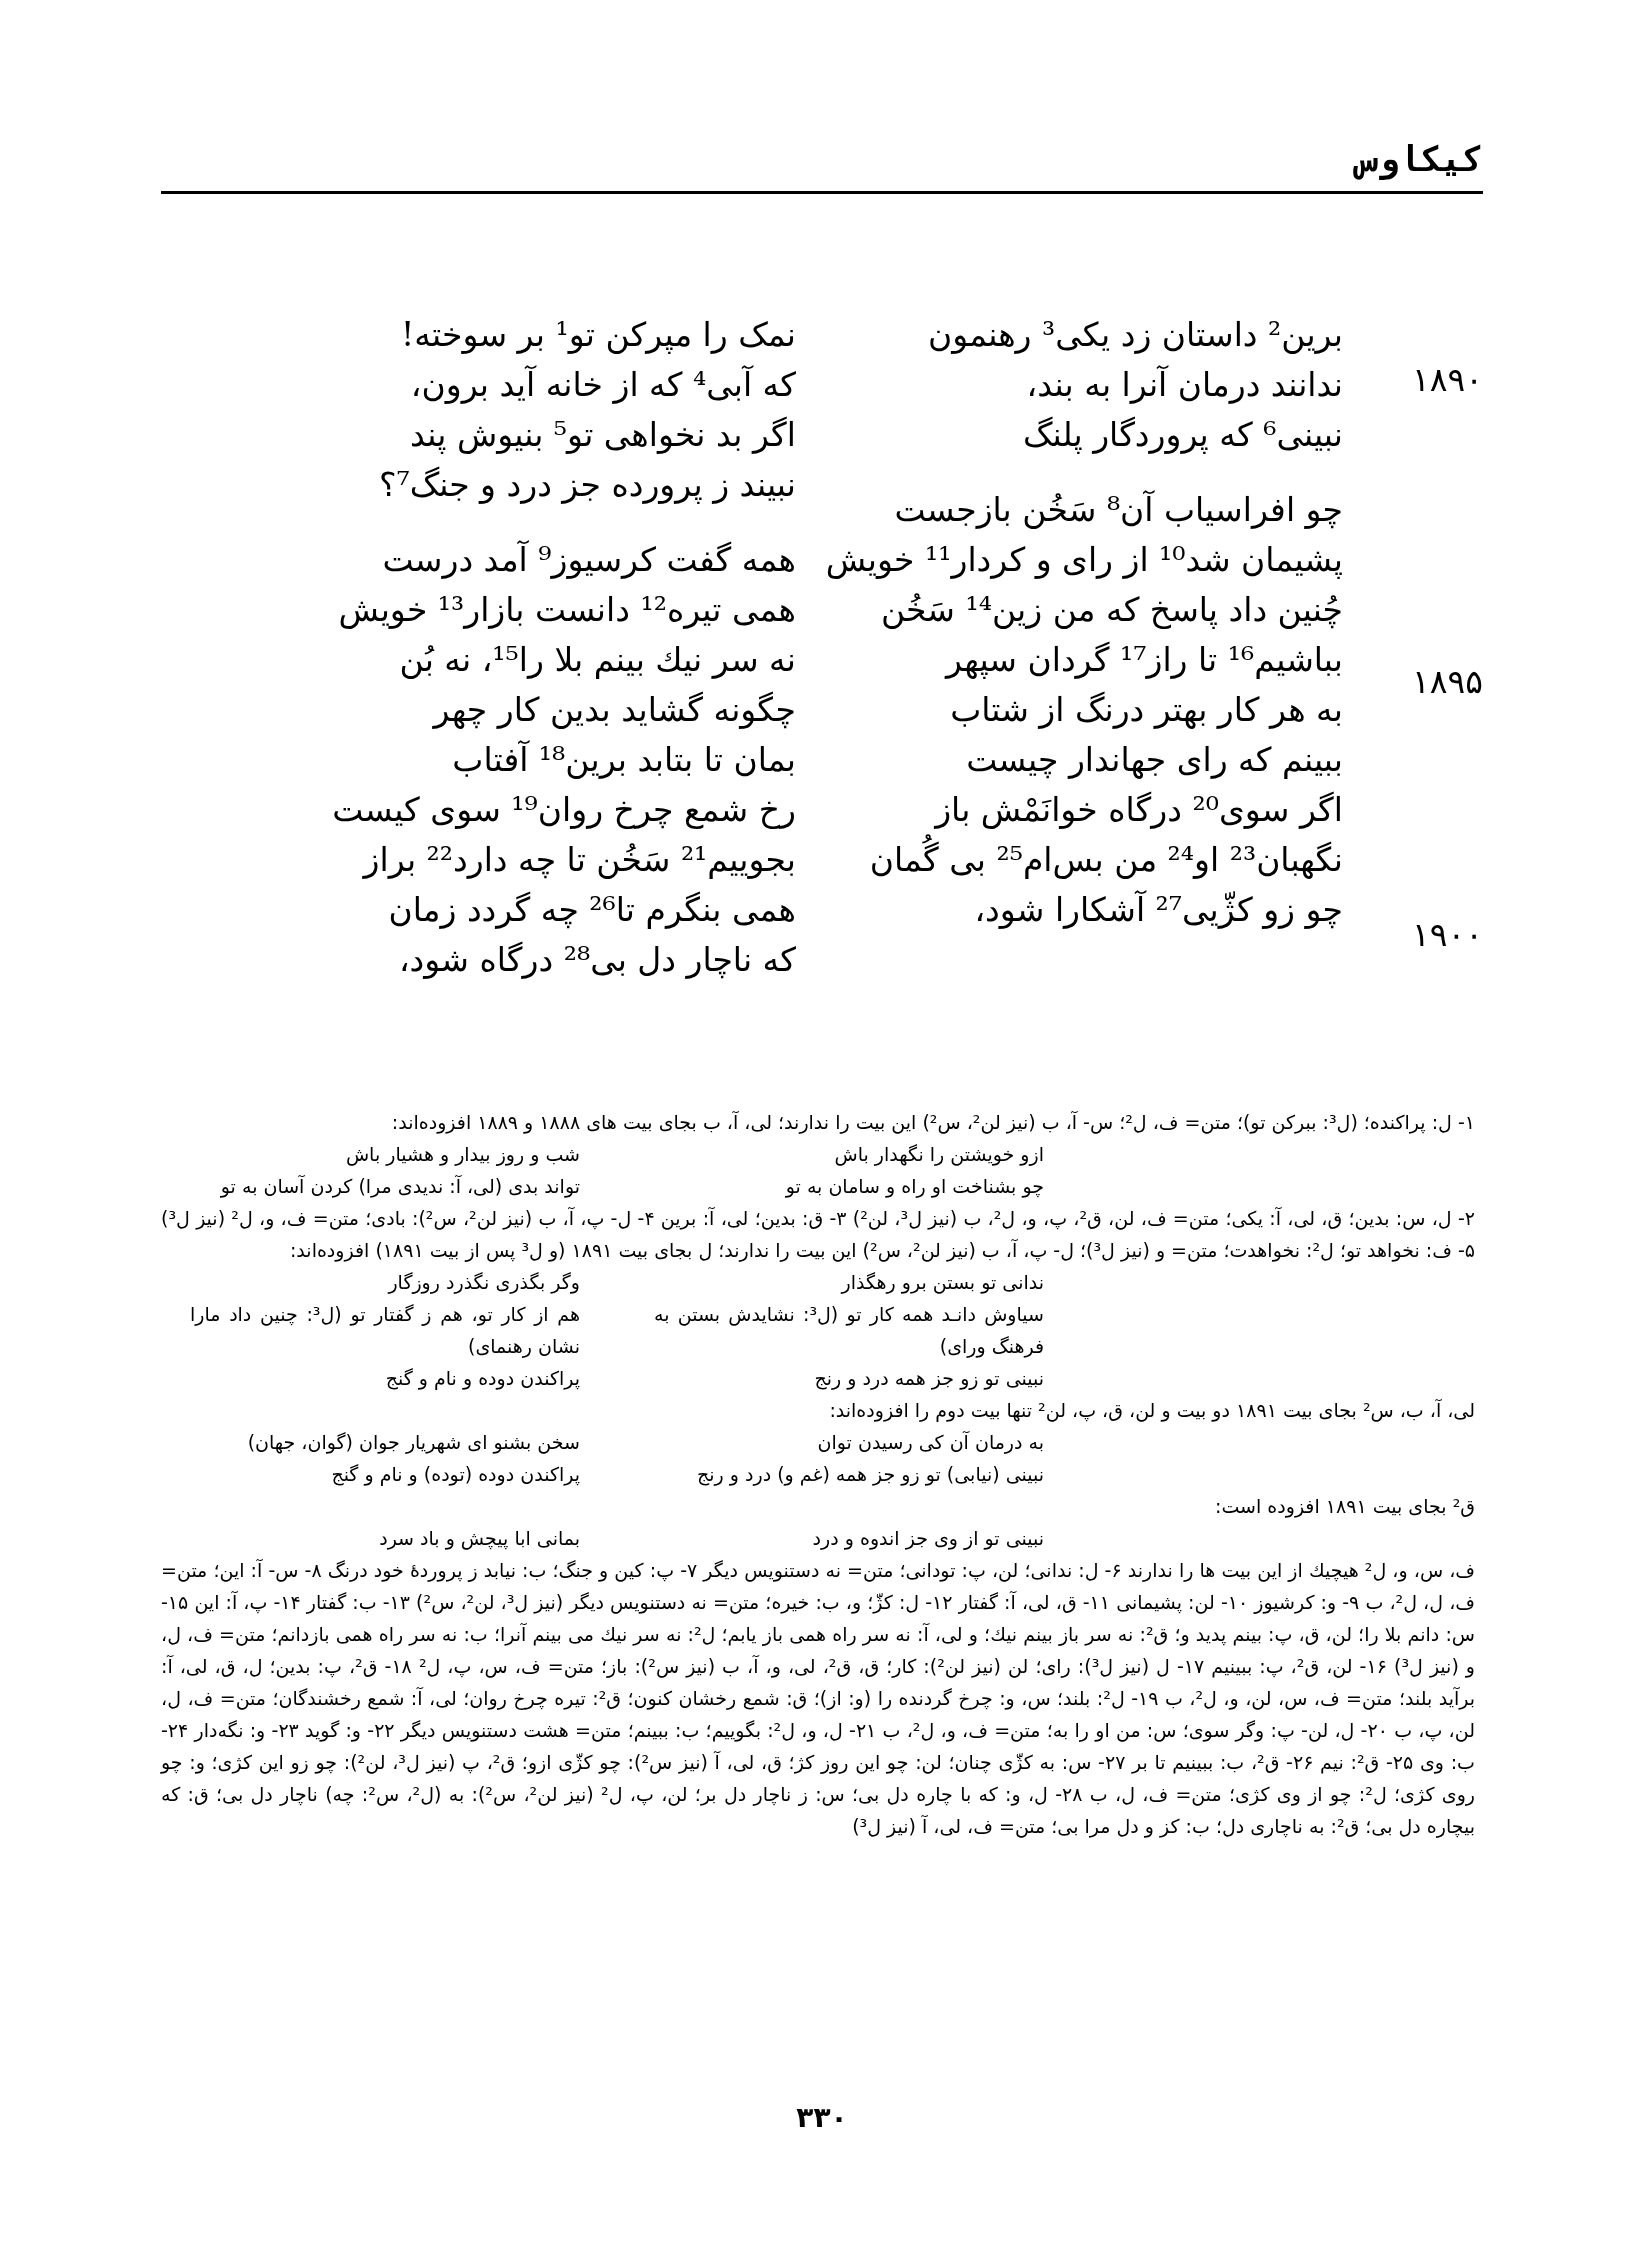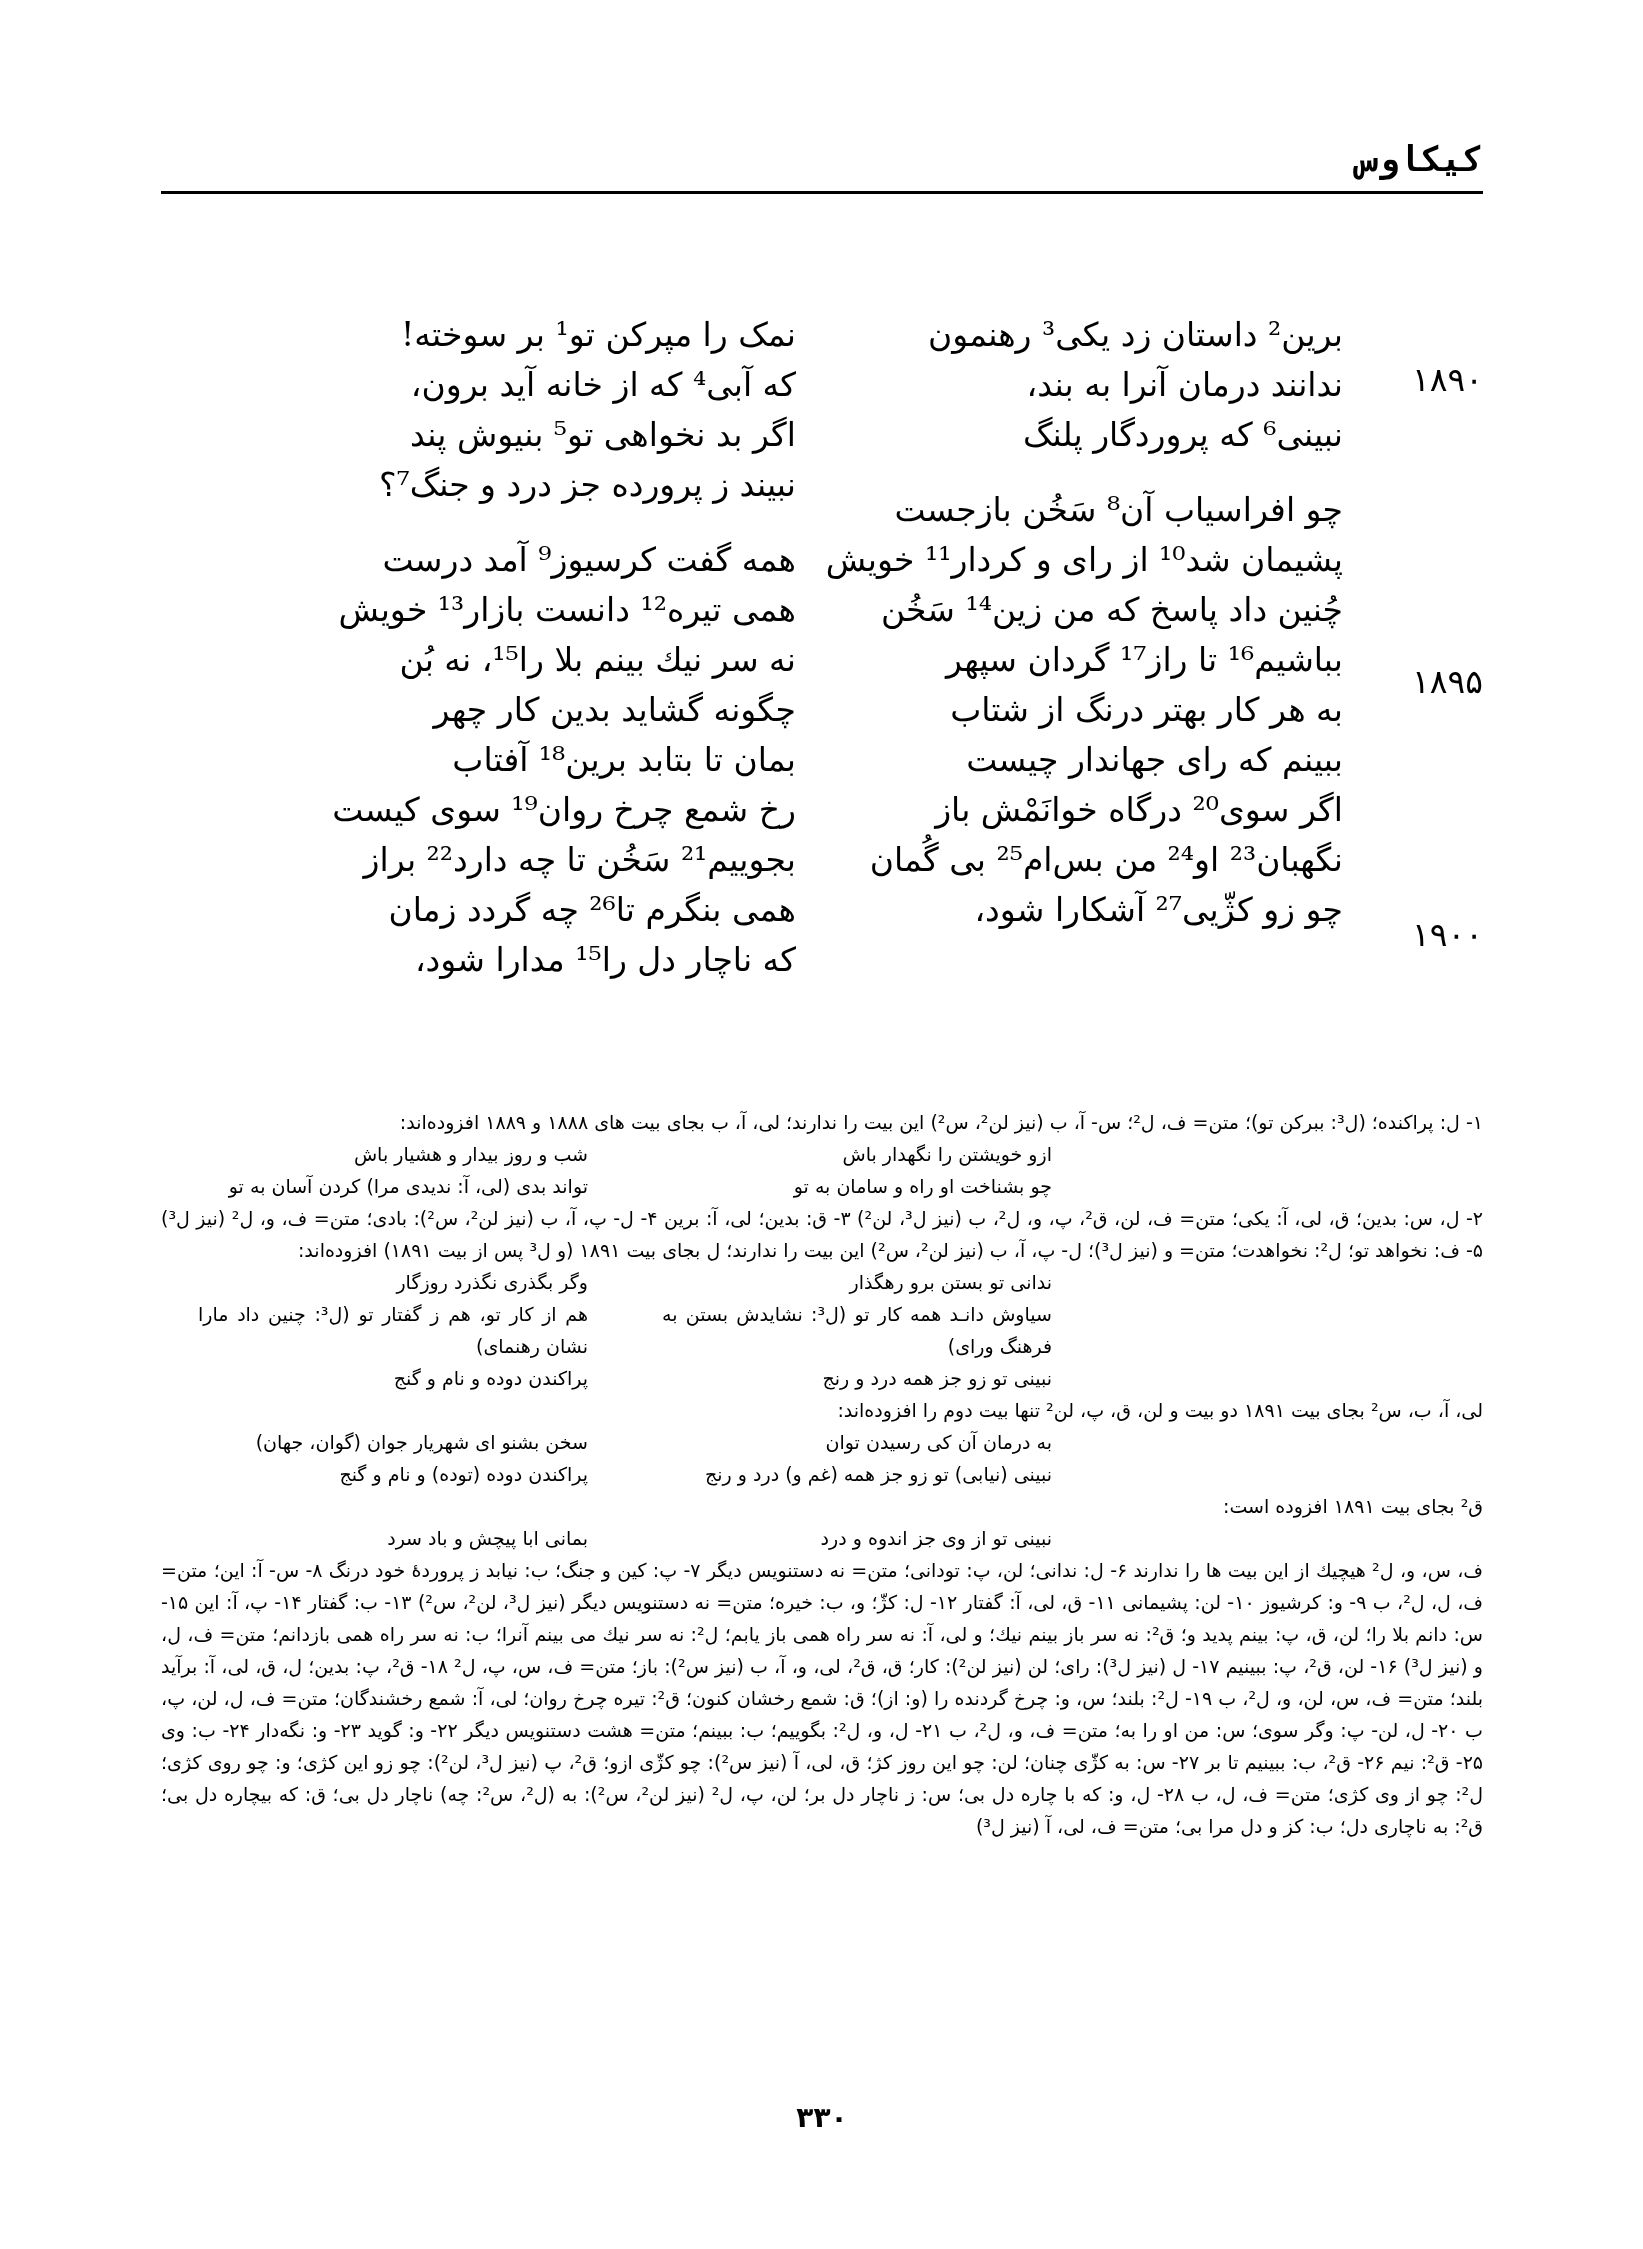--- a/index.html
+++ b/index.html
@@ -23,21 +23,21 @@
   }
   .verse-col .line { display: flex; justify-content: space-between; white-space: nowrap; height: 50px; }
   .verse-col .gap { height: 25px; }
   .col-right { right: 301px; width: 536px; top: 310px; }
   .col-left  { left: 260px; width: 536px; top: 310px; text-align: right; }
   .verse-num {
     position: absolute; right: 161px; width: 90px; text-align: right;
     font-family: "DejaVu Serif", serif; font-size: 33px; direction: rtl;
   }
   .footnotes {
-    position: absolute; left: 161px; right: 161px; top: 1106px;
+    position: absolute; left: 161px; right: 169px; top: 1106px;
     direction: rtl; font-family: "DejaVu Sans", sans-serif;
     font-size: 19px; line-height: 32px; text-align: justify;
   }
   .footnotes p { margin: 0; }
   .fn-couplet { display: flex; direction: rtl; padding-right: 431px; }
   .fn-couplet span { width: 390px; display: flex; justify-content: space-between; }
   .fn-couplet span + span { margin-right: 74px; }
   .page-number {
     position: absolute; left: 0; right: 0; top: 2101px; text-align: center;
     font-family: "DejaVu Sans", sans-serif; font-weight: bold; font-size: 28px;
@@ -76,21 +76,21 @@
   <div class="line">نبیند ز پرورده جز درد و جنگ⁷؟</div>
   <div class="gap"></div>
   <div class="line">همه گفت کرسیوز⁹ آمد درست</div>
   <div class="line">همی تیره¹² دانست بازار¹³ خویش</div>
   <div class="line">نه سر نیك بینم بلا را¹⁵، نه بُن</div>
   <div class="line">چگونه گشاید بدین کار چهر</div>
   <div class="line">بمان تا بتابد برین¹⁸ آفتاب</div>
   <div class="line">رخ شمع چرخ روان¹⁹ سوی کیست</div>
   <div class="line">بجوییم²¹ سَخُن تا چه دارد²² براز</div>
   <div class="line">همی بنگرم تا²⁶ چه گردد زمان</div>
-  <div class="line">که ناچار دل را¹⁵ مدارا شود،</div>
+  <div class="line">که ناچار دل بی²⁸ درگاه شود،</div>
 </div>
 
 <div class="footnotes">
   <p>۱- ل: پراکنده؛ (ل³: ببرکن تو)؛ متن= ف، ل²؛ س- آ، ب (نیز لن²، س²) این بیت را ندارند؛ لی، آ، ب بجای بیت های ۱۸۸۸ و ۱۸۸۹ افزوده‌اند:</p>
   <div class="fn-couplet">
     <span>ازو خویشتن را نگهدار باش</span>
     <span>شب و روز بیدار و هشیار باش</span>
   </div>
   <div class="fn-couplet">
     <span>چو بشناخت او راه و سامان به تو</span>

